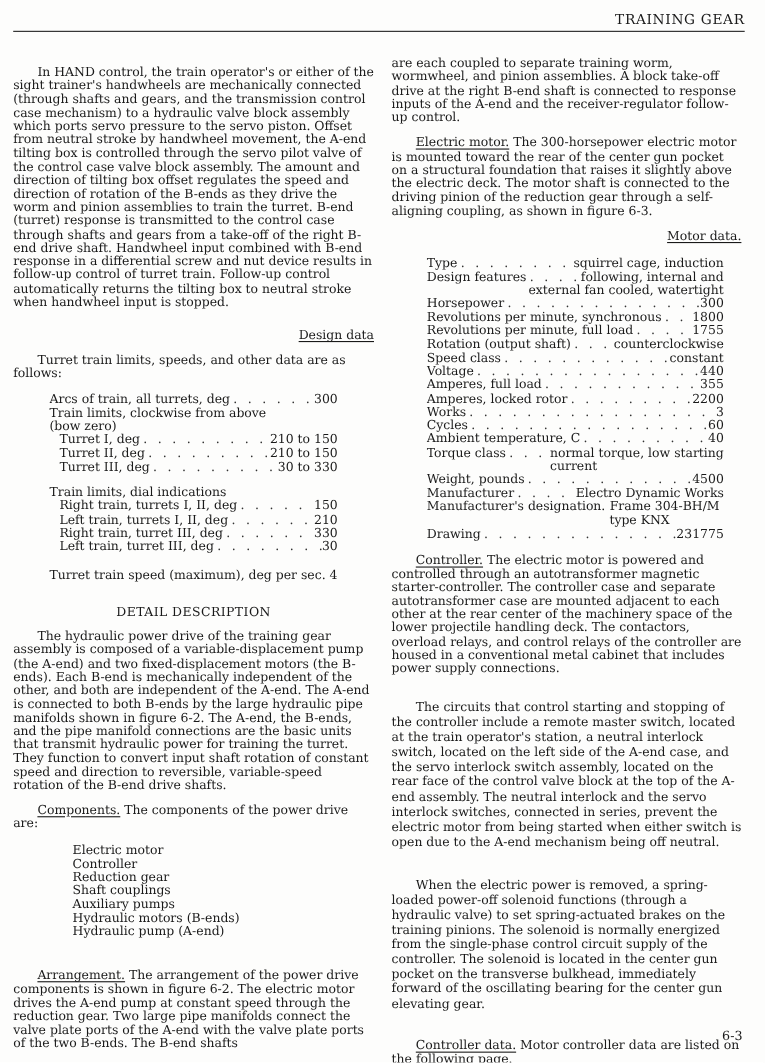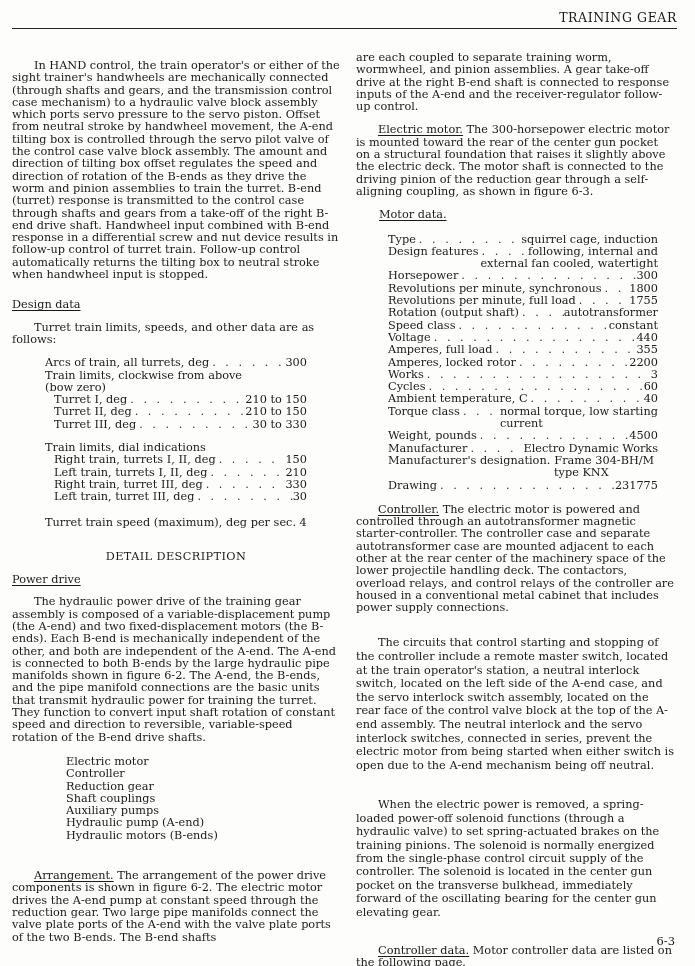--- a/index.html
+++ b/index.html
@@ -6,21 +6,21 @@
   body { width:695px; height:966px; position:relative; overflow:hidden;
          font-family:"DejaVu Serif","Liberation Serif",serif; color:#1a1a1a; }
   .page { position:absolute; left:0; top:0; width:695px; height:966px; background:#fdfdfc; }
   .header-rule { position:absolute; left:12px; top:28px; width:665px; height:1px; background:#222; }
   .header-title { position:absolute; right:18px; top:10px; font-size:12.5px; letter-spacing:0.6px; }
   .col { position:absolute; font-size:11.3px; line-height:12.3px; }
   .col-left { left:12px; top:60px; width:328px; }
   .col-right { left:356px; top:52px; width:318px; }
   .para { margin:0; text-align:left; }
   .indent { text-indent:22px; }
-  .u { text-decoration:underline; text-underline-offset:2px; }
+  .u { text-decoration:underline; text-underline-offset:2px;text-align:right; }
   .heading { margin:0; }
   .center-head { text-align:center; margin:0; letter-spacing:0.4px; }
   .dl { margin:0; }
   .row { display:flex; white-space:nowrap; overflow:hidden; }
   .row .lbl { flex:0 0 auto; }
   .row .dots { flex:1 1 auto; overflow:hidden; letter-spacing:3px; color:#333; padding:0 3px; }
   .row .dots::before { content:". . . . . . . . . . . . . . . . . . . . . . . . . . . . . . . . . . . ."; }
   .row .val { flex:0 0 auto; }
   .cont { text-align:right; white-space:nowrap; }
   .list { margin:16px; padding-left:38px; }
@@ -83,38 +83,38 @@
         <div class="row">
             <span class="lbl">Left train, turret III, deg</span>
             <span class="dots"></span>
             <span class="val">30</span>
           </div>
       </div>
       <div style="margin-top:13px">Turret train speed (maximum), deg per sec. 4</div>
     </div>
 
     <p class="center-head" style="margin-top:22px">DETAIL DESCRIPTION</p>
-    <p class="heading u" style="margin-top:11px">Power drive</p>
     <p class="para indent" style="margin-top:10px">The hydraulic power drive of the training gear assembly is composed of a variable-displacement pump (the A-end) and two fixed-displacement motors (the B-ends). Each B-end is mechanically independent of the other, and both are independent of the A-end. The A-end is connected to both B-ends by the large hydraulic pipe manifolds shown in figure 6-2. The A-end, the B-ends, and the pipe manifold connections are the basic units that transmit hydraulic power for training the turret. They function to convert input shaft rotation of constant speed and direction to reversible, variable-speed rotation of the B-end drive shafts.</p>
 
+    <p class="para indent" style="margin-top:10px"><span class="u">Components.</span><span> The components of the power drive are:</span></p>
     <div class="list" style="margin-top:12px">
       <div>Electric motor</div>
       <div>Controller</div>
       <div>Reduction gear</div>
       <div>Shaft couplings</div>
       <div>Auxiliary pumps</div>
+      <div>Hydraulic motors (B-ends)</div>
       <div>Hydraulic pump (A-end)</div>
-      <div>Hydraulic motors (B-ends)</div>
     </div>
 
     <p class="para indent" style="margin-top:28px"><span class="u">Arrangement.</span><span> The arrangement of the power drive components is shown in figure 6-2. The electric motor drives the A-end pump at constant speed through the reduction gear. Two large pipe manifolds connect the valve plate ports of the A-end with the valve plate ports of the two B-ends. The B-end shafts</span></p>
   </div>
 
   <div class="col col-right">
-    <p class="para">are each coupled to separate training worm, wormwheel, and pinion assemblies. A gear take-off drive at the right B-end shaft is connected to response inputs of the A-end and the receiver-regulator follow-up control.</p>
+    <p class="para">are each coupled to separate training worm, wormwheel, and pinion assemblies. A block take-off drive at the right B-end shaft is connected to response inputs of the A-end and the receiver-regulator follow-up control.</p>
 
     <p class="para indent" style="margin-top:11px"><span class="u">Electric motor.</span><span> The 300-horsepower electric motor is mounted toward the rear of the center gun pocket on a structural foundation that raises it slightly above the electric deck. The motor shaft is connected to the driving pinion of the reduction gear through a self-aligning coupling, as shown in figure 6-3.</span></p>
 
     <p class="heading u" style="margin-top:11px; padding-left:23px">Motor data.</p>
 
     <div class="dl" style="margin:12px 0 0 32px; width:270px">
       <div class="row">
           <span class="lbl">Type</span>
           <span class="dots"></span>
           <span class="val">squirrel cage, induction</span>
@@ -136,21 +136,21 @@
           <span class="val">1800</span>
         </div>
       <div class="row">
           <span class="lbl">Revolutions per minute, full load</span>
           <span class="dots"></span>
           <span class="val">1755</span>
         </div>
       <div class="row">
           <span class="lbl">Rotation (output shaft)</span>
           <span class="dots"></span>
-          <span class="val">autotransformer</span>
+          <span class="val">counterclockwise</span>
         </div>
       <div class="row">
           <span class="lbl">Speed class</span>
           <span class="dots"></span>
           <span class="val">constant</span>
         </div>
       <div class="row">
           <span class="lbl">Voltage</span>
           <span class="dots"></span>
           <span class="val">440</span>

